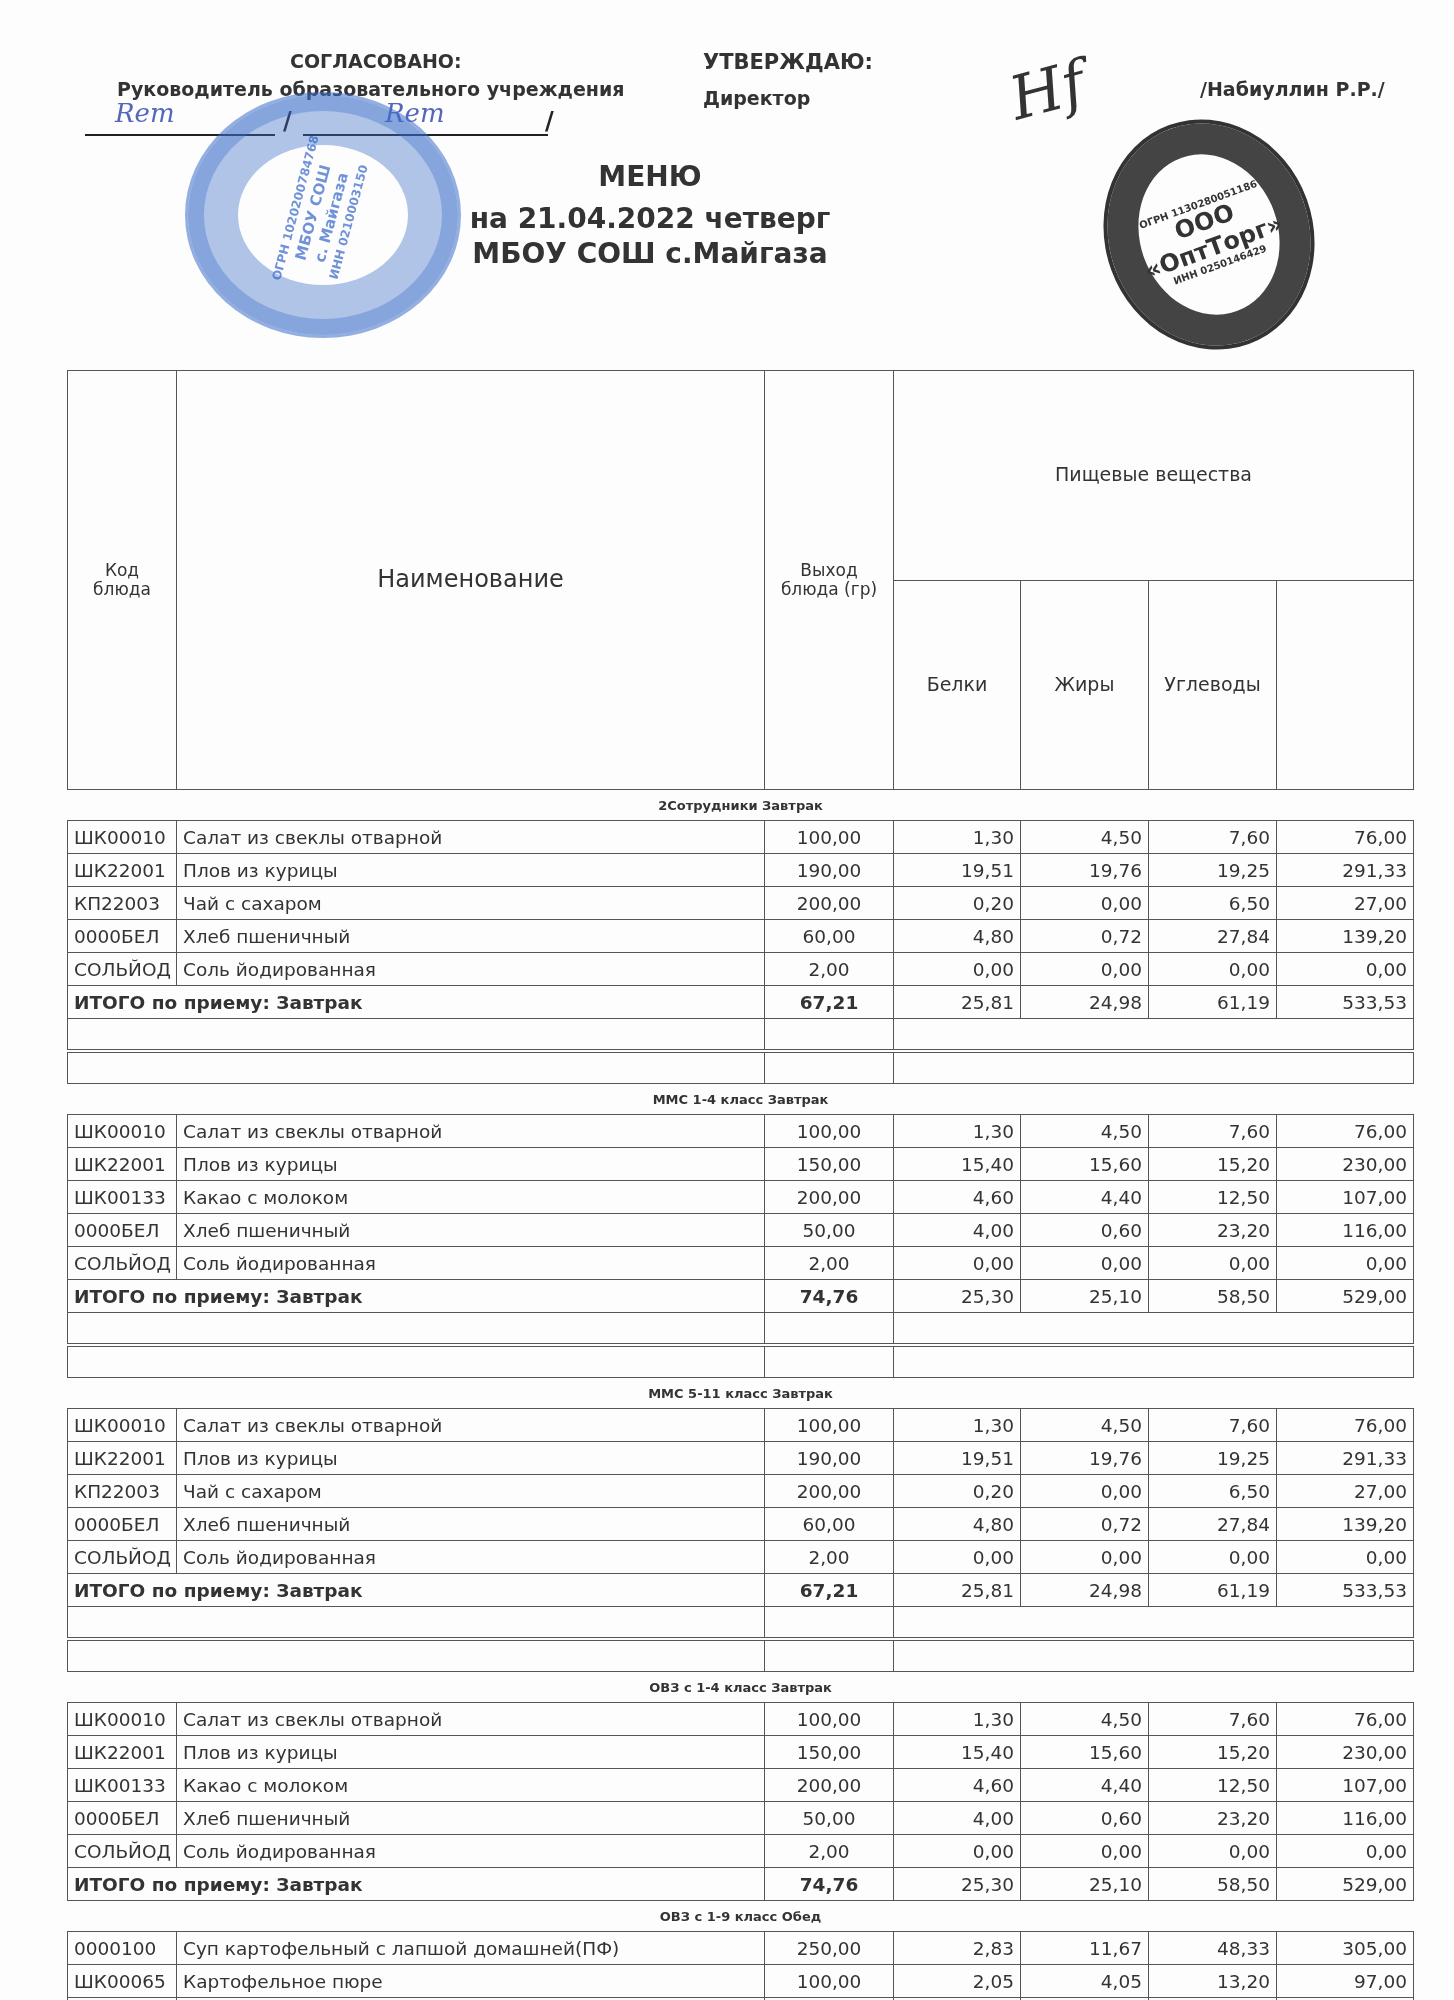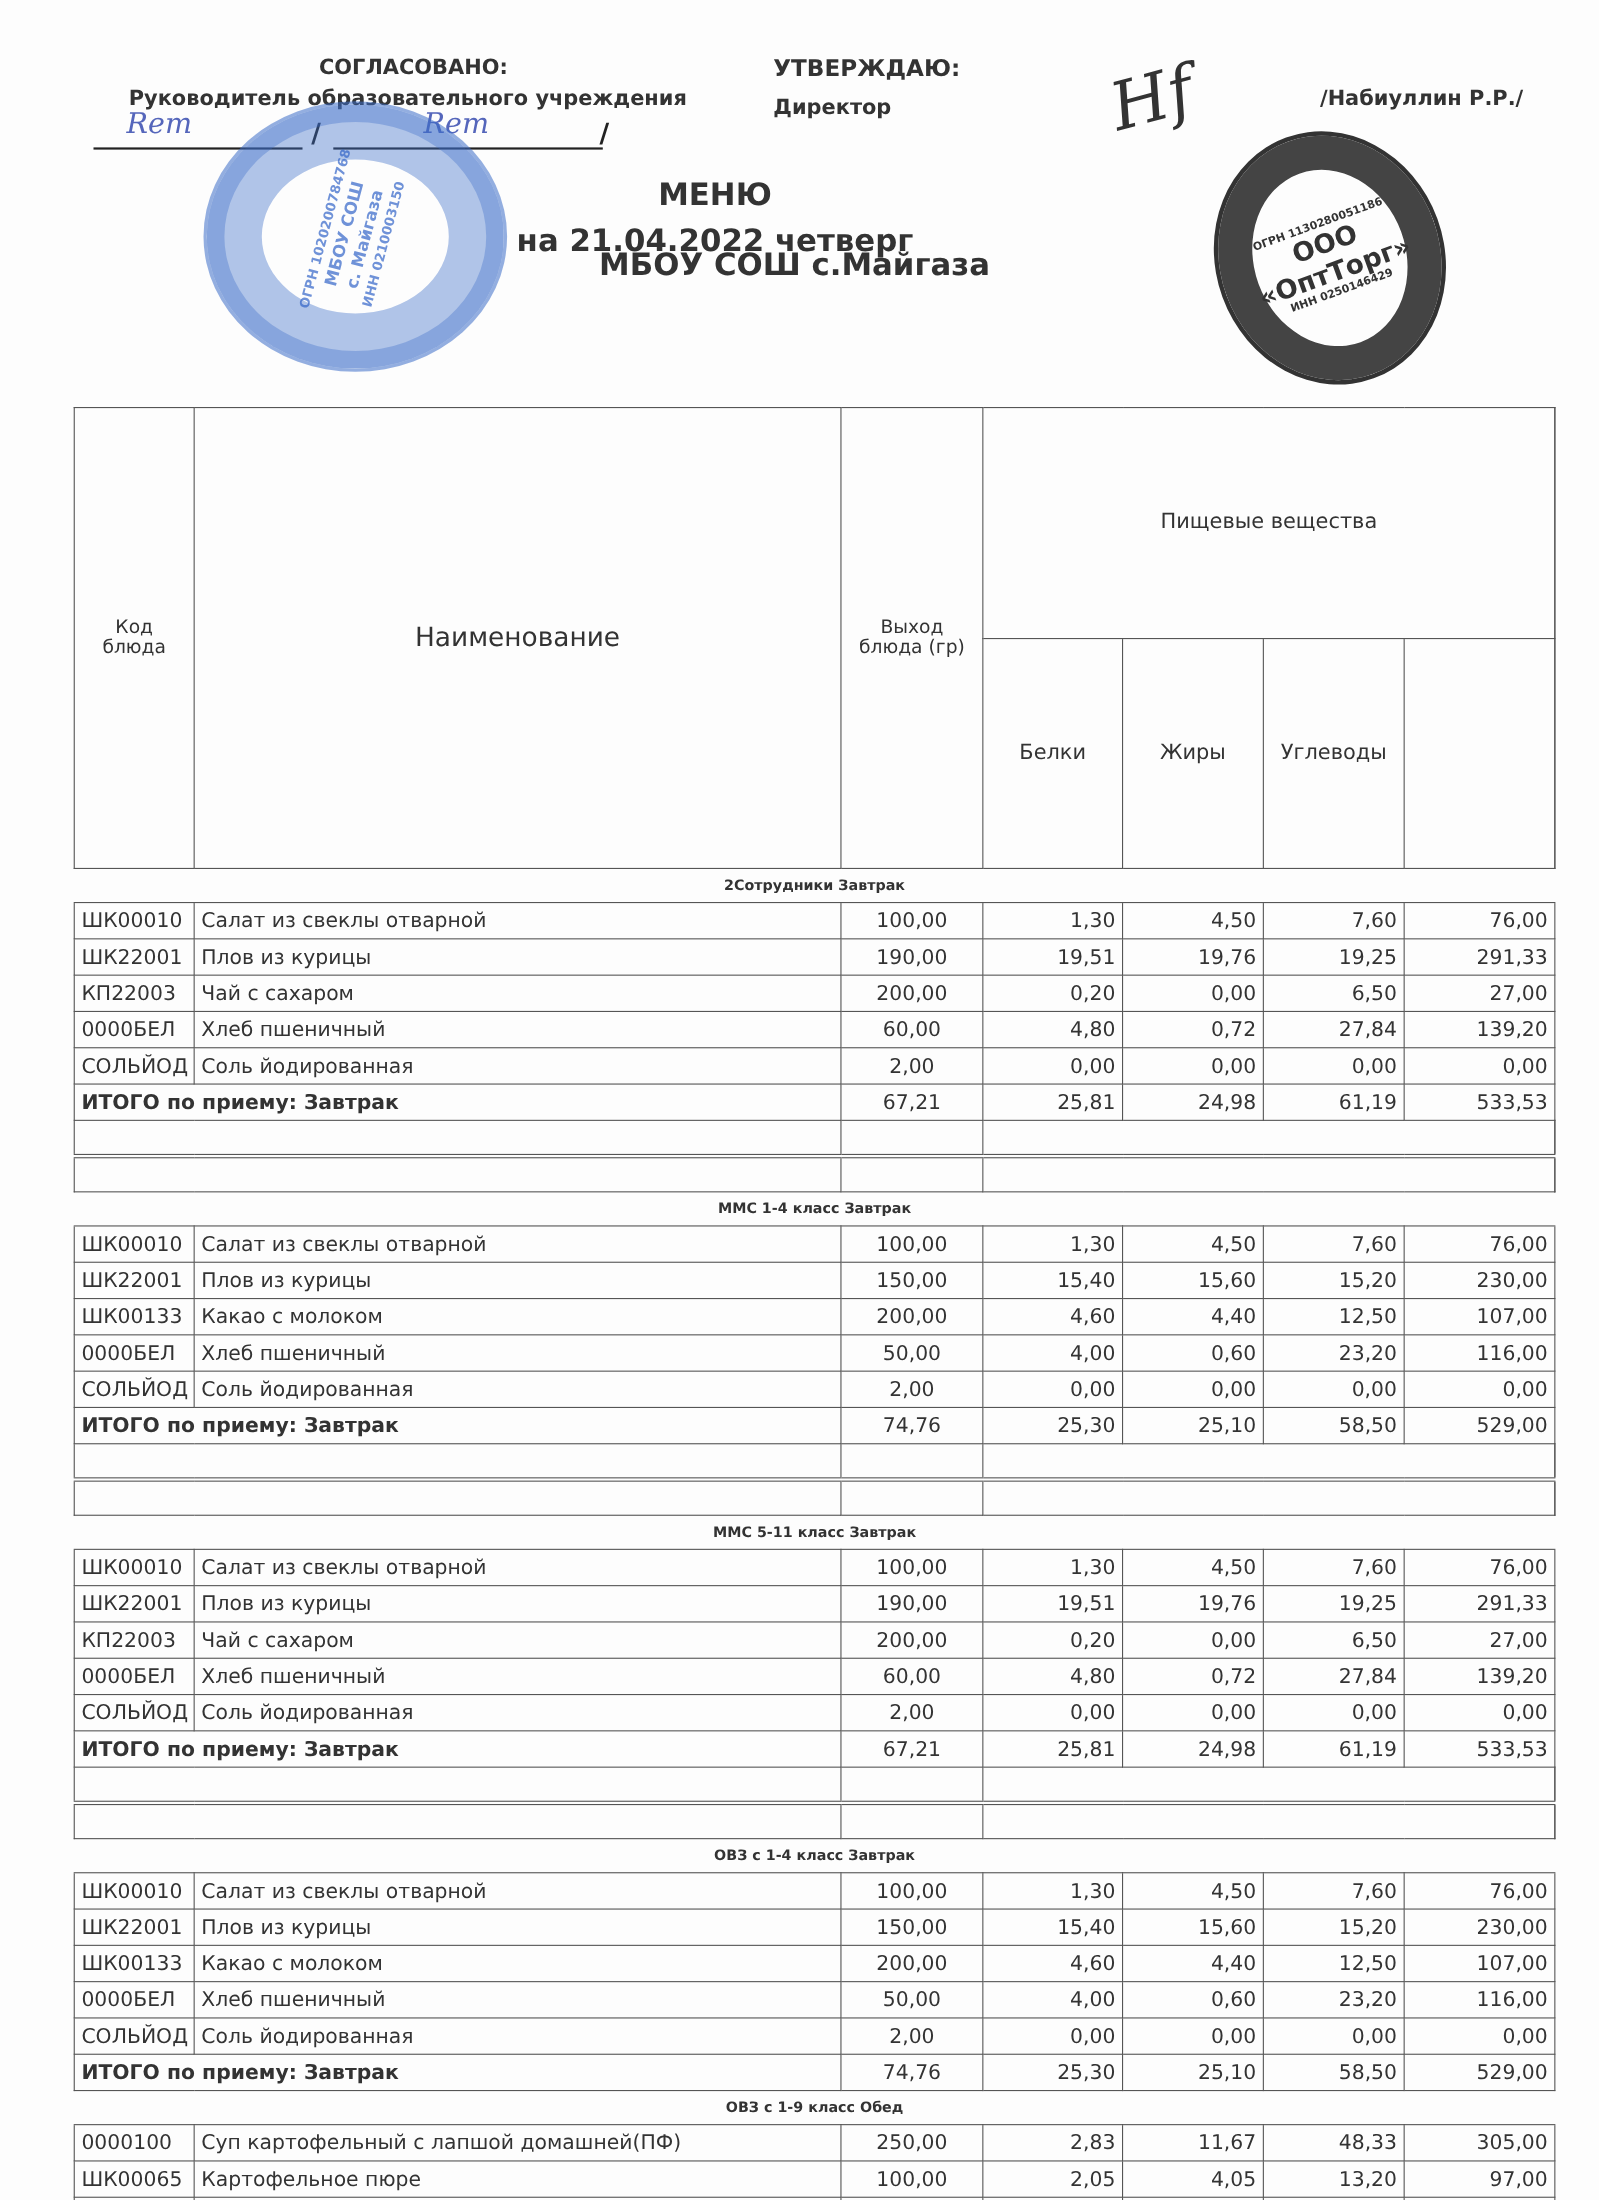--- a/index.html
+++ b/index.html
@@ -45,21 +45,21 @@
   .hdr-code, .hdr-yield { font-size: 17px; }
   .hdr-name { font-size: 24px; }
   .hdr-nutr { font-size: 19px; }
   .hdr-energy { font-size: 14px; }
   td.num { text-align: right; }
   td.yield { text-align: center; }
   td.code { padding-left: 3px; }
   tr.section td { border-left: none; border-right: none; text-align: center; font-weight: bold; font-size: 13px; height: 30px; }
   tr.total td { font-weight: bold; }
   tr.total td.num { font-weight: normal; }
-  tr.total td.yield { font-weight: normal; }
+  tr.total td.yield { font-weight: bold; }
   tr.blank td { height: 30px; }
   tr.blank2 td { border-top: 4px double #555; }
 </style>
 </head>
 <body>
 
 <div class="abs approved-title">СОГЛАСОВАНО:</div>
 <div class="abs approved-role">Руководитель образовательного учреждения</div>
 <div class="abs signature" style="left:115px;top:98px;font-size:26px;color:#5566bb;">Rem</div>
 <div class="abs signature" style="left:385px;top:98px;font-size:26px;color:#5566bb;">Rem</div>
@@ -85,21 +85,21 @@
   <div>
     <div class="small">ОГРН 1130280051186</div>
     <div class="big">ООО</div>
     <div class="big">«ОптТорг»</div>
     <div class="small">ИНН 0250146429</div>
   </div>
 </div>
 
 <div class="abs doc-title" style="top:160px;">МЕНЮ</div>
 <div class="abs doc-title" style="top:202px;">на 21.04.2022  четверг</div>
-<div class="abs doc-title" style="top:224px;text-align:right;">МБОУ СОШ с.Майгаза</div>
+<div class="abs doc-title" style="top:237px;">МБОУ СОШ с.Майгаза</div>
 
 <table class="menu">
   <colgroup>
     <col style="width:109px">
       <col style="width:588px">
       <col style="width:129px">
     <col style="width:127px">
       <col style="width:128px">
       <col style="width:128px">
       <col style="width:137px">

